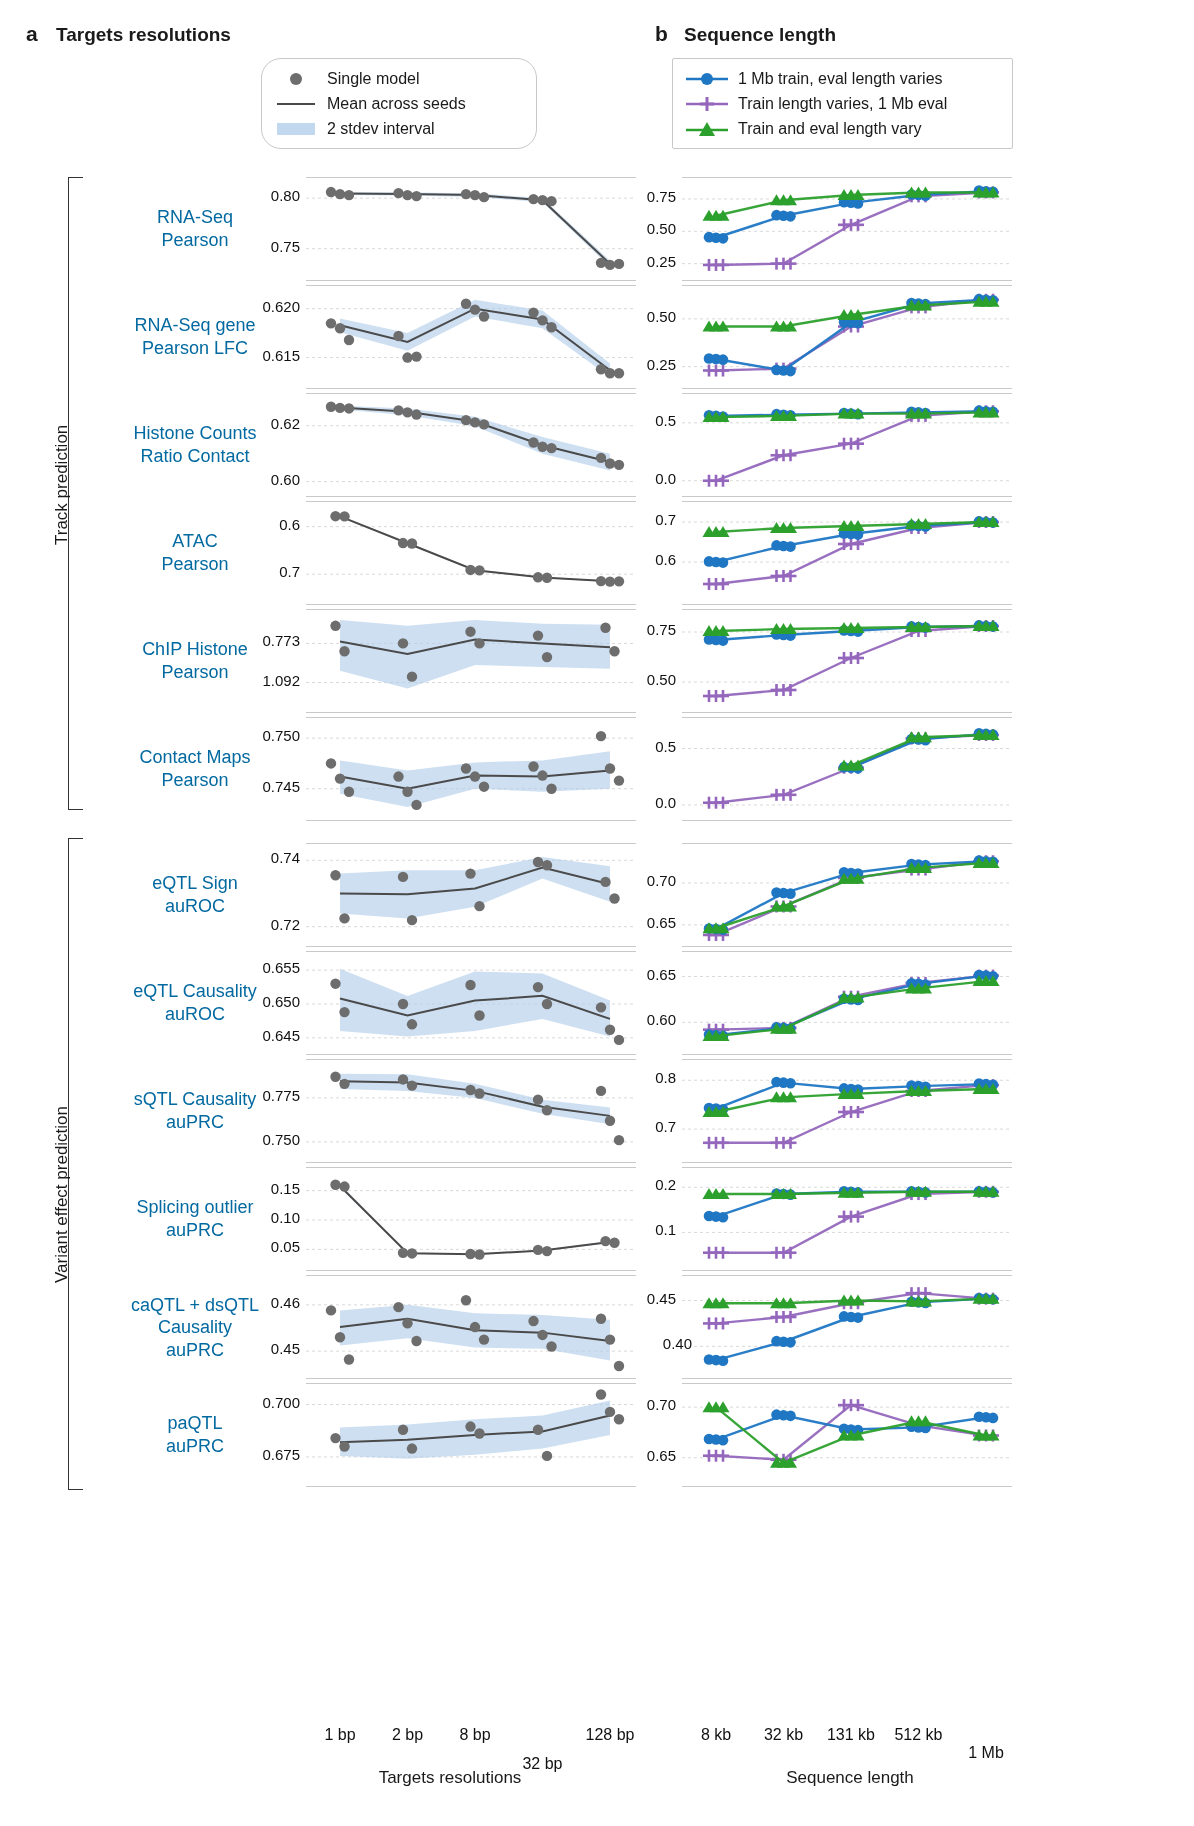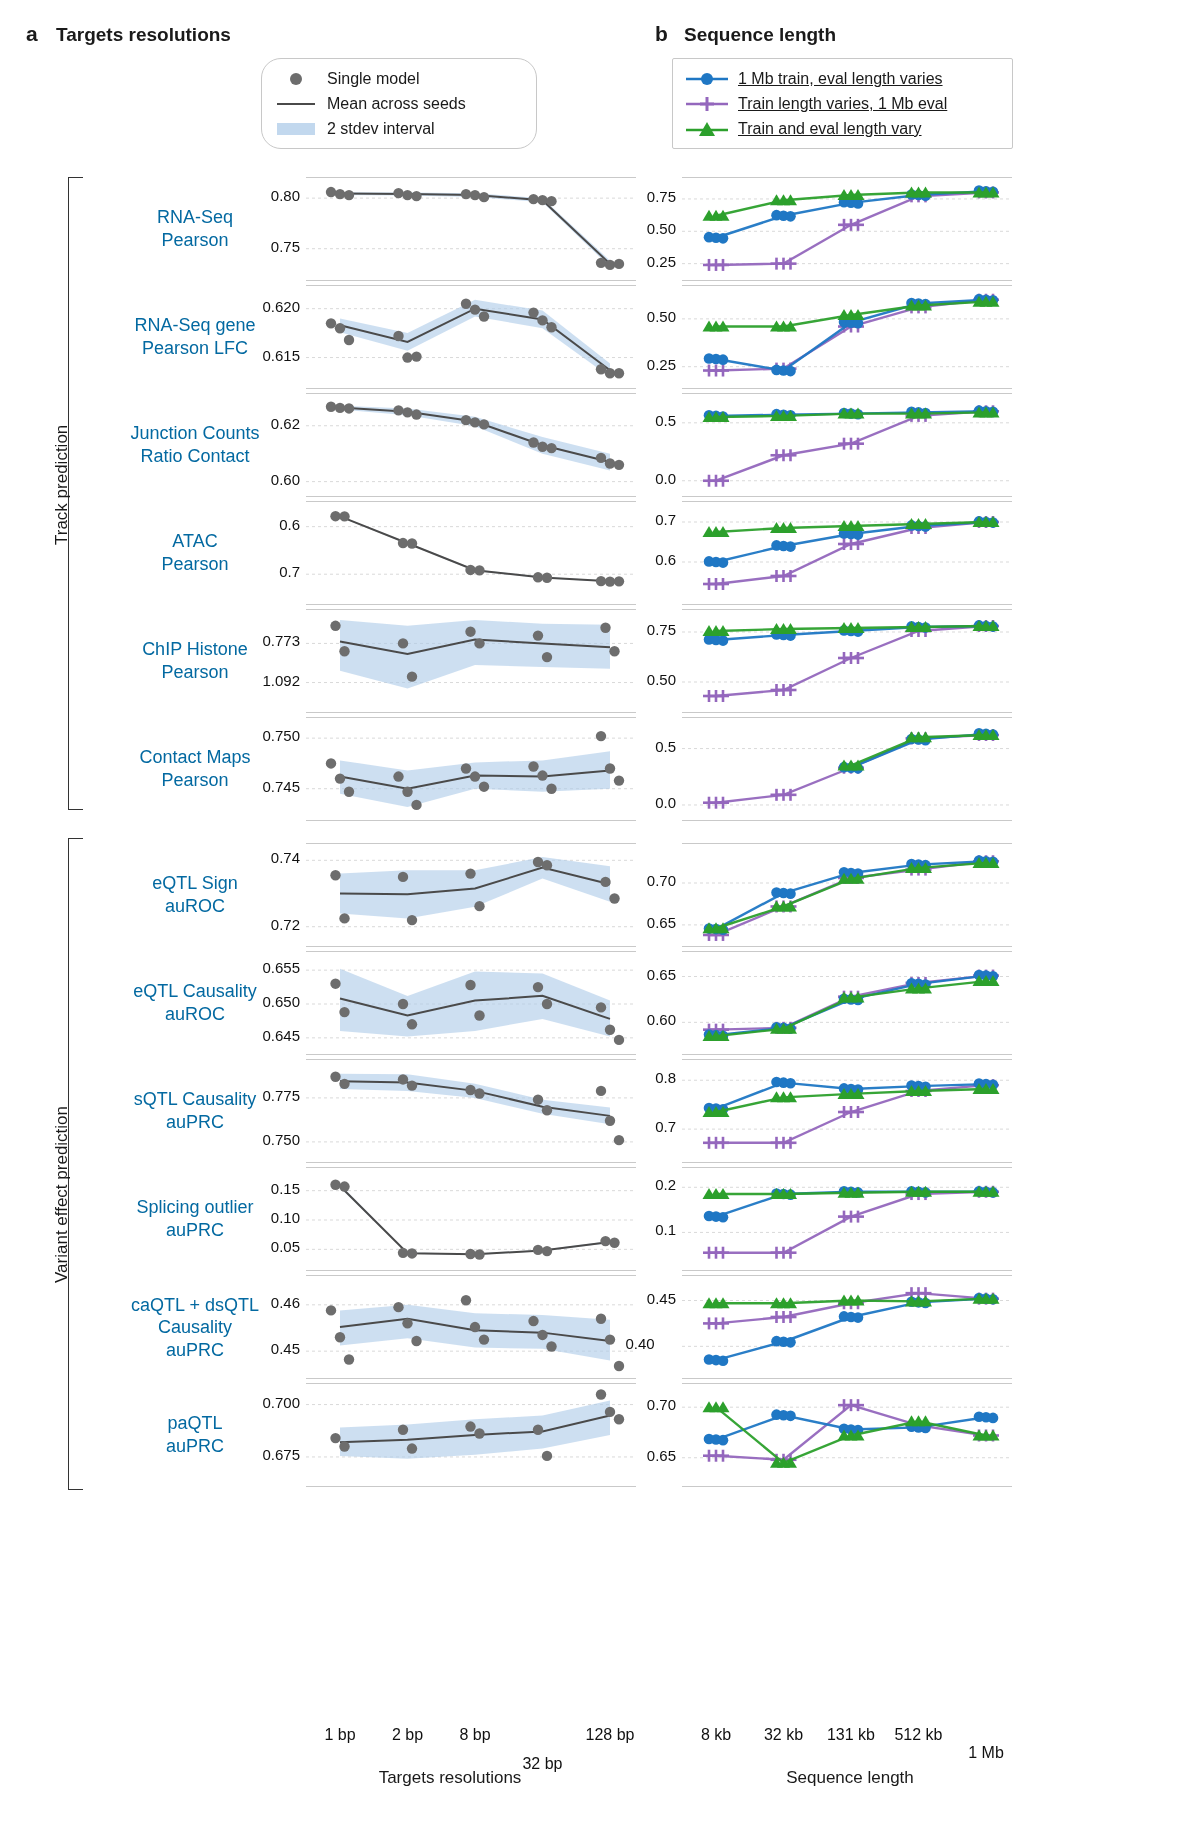--- a/index.html
+++ b/index.html
@@ -50,21 +50,21 @@
   <div class="legend-row">
     <span class="legend-key">
       <svg width="40" height="16">
           <rect x="1" y="2" width="38" height="12" fill="#aecbe8" opacity=".75"></rect>
         </svg>
     </span>
     <span>2 stdev interval</span>
   </div>
 </div>
 
-<div class="legend" style="left:672px;top:58px;width:315px;text-decoration:underline;">
+<div class="legend" style="left:672px;top:58px;width:315px;">
   <div class="legend-row">
     <span class="legend-key">
       <svg width="44" height="16">
           <line x1="1" y1="8" x2="43" y2="8" stroke="#1f77c4" stroke-width="2.5"></line>
           <circle cx="22" cy="8" r="6" fill="#1f77c4"></circle>
         </svg>
     </span>
     <span>1 Mb train, eval length varies</span>
   </div>
   <div class="legend-row">
@@ -294,21 +294,21 @@
         <polygon points="236.5,13.478260869565233 243,24.478260869565233 230,24.478260869565233" fill="#2ca02c"></polygon>
         <polygon points="243.5,13.478260869565233 250,24.478260869565233 237,24.478260869565233" fill="#2ca02c"></polygon>
         <polygon points="297,9.652173913043484 303.5,20.652173913043484 290.5,20.652173913043484" fill="#2ca02c"></polygon>
         <polygon points="304,9.652173913043484 310.5,20.652173913043484 297.5,20.652173913043484" fill="#2ca02c"></polygon>
         <polygon points="311,9.652173913043484 317.5,20.652173913043484 304.5,20.652173913043484" fill="#2ca02c"></polygon>
       </svg>
     </div>
     <div class="ytick" style="left:604px;top:307.8695652173913px;width:72px;">0.50</div>
     <div class="ytick" style="left:604px;top:355.69565217391306px;width:72px;">0.25</div>
     <div class="rowlabel" style="left:95px;top:422px;width:200px;">
-      <div>Junction Counts</div>
+      <div>Histone Counts</div>
       <div>Ratio Contact</div>
     </div>
     <div class="plot" style="left:306px;top:393px;width:330px;height:104px;">
       <svg width="330" height="104">
         <line x1="0" y1="31.746031746031633" x2="330" y2="31.746031746031633" class="gridline"></line>
         <line x1="0" y1="87.6190476190476" x2="330" y2="87.6190476190476" class="gridline"></line>
         <path d="M34,11.631746031745934 L101.5,14.425396825396746 L169,22.80634920634914 L236.5,42.920634920634825 L304,59.68253968253961 L304,76.4444444444444 L236.5,59.68253968253961 L169,32.30476190476173 L101.5,21.13015873015854 L34,15.542857142856946 Z" class="band"></path>
         <path d="M34,13.587301587301596 L101.5,17.77777777777763 L169,27.555555555555287 L236.5,51.301587301587226 L304,68.06349206349202 " class="meanline"></path>
         <circle cx="25" cy="12.749206349206133" r="5.2" class="dot"></circle>
         <circle cx="34" cy="13.866666666666646" r="5.2" class="dot"></circle>
@@ -1158,21 +1158,21 @@
         <polygon points="176,18.500000000000014 182.5,29.500000000000014 169.5,29.500000000000014" fill="#2ca02c"></polygon>
         <polygon points="229.5,19.41666666666667 236,30.41666666666667 223,30.41666666666667" fill="#2ca02c"></polygon>
         <polygon points="236.5,19.41666666666667 243,30.41666666666667 230,30.41666666666667" fill="#2ca02c"></polygon>
         <polygon points="243.5,19.41666666666667 250,30.41666666666667 237,30.41666666666667" fill="#2ca02c"></polygon>
         <polygon points="297,16.66666666666667 303.5,27.66666666666667 290.5,27.66666666666667" fill="#2ca02c"></polygon>
         <polygon points="304,16.66666666666667 310.5,27.66666666666667 297.5,27.66666666666667" fill="#2ca02c"></polygon>
         <polygon points="311,16.66666666666667 317.5,27.66666666666667 304.5,27.66666666666667" fill="#2ca02c"></polygon>
       </svg>
     </div>
     <div class="ytick" style="left:604px;top:1289.5px;width:72px;">0.45</div>
-    <div class="ytick" style="left:604px;top:1335.3333333333333px;width:72px;text-align:center;">0.40</div>
+    <div class="ytick" style="left:620px;top:1335.3333333333333px;width:72px;">0.40</div>
     <div class="rowlabel" style="left:95px;top:1412px;width:200px;">
       <div>paQTL</div>
       <div>auPRC</div>
     </div>
     <div class="plot" style="left:306px;top:1383px;width:330px;height:104px;">
       <svg width="330" height="104">
         <line x1="0" y1="20.571428571428612" x2="330" y2="20.571428571428612" class="gridline"></line>
         <line x1="0" y1="72.95238095238089" x2="330" y2="72.95238095238089" class="gridline"></line>
         <path d="M34,43.61904761904772 L101.5,40.476190476190446 L169,35.238095238095305 L236.5,31.466666666666683 L304,16.380952380952394 L304,50.95238095238095 L236.5,64.57142857142848 L169,70.85714285714279 L101.5,74.62857142857142 L34,71.90476190476195 Z" class="band"></path>
         <path d="M34,58.285714285714185 L101.5,55.77142857142851 L169,50.95238095238095 L236.5,47.39047619047611 L304,31.466666666666683 " class="meanline"></path>

